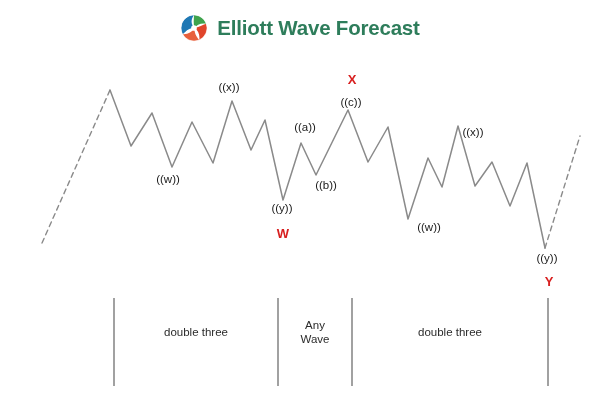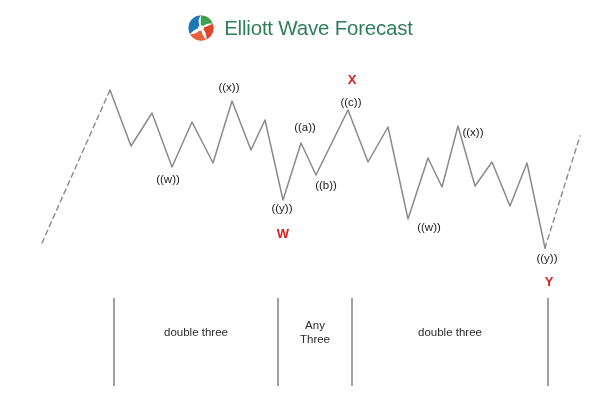--- a/index.html
+++ b/index.html
@@ -29,21 +29,21 @@
     gap: 9px;
   }
   #brand-logo {
     width: 28px;
     height: 28px;
     flex: 0 0 28px;
     display: block;
   }
   #brand-title {
     font-size: 20.5px;
-    font-weight: normal;
+    font-weight: bold;
     color: #2e7d5b;
     letter-spacing: -0.2px;
     white-space: nowrap;
     line-height: 1;
   }
 
   
   #wave-svg {
     position: absolute;
     left: 0;
@@ -131,17 +131,17 @@
       <div class="lbl lbl-deg" style="left: 352px; top: 79px; color: rgb(216, 32, 32);">X</div>
       <div class="lbl lbl-sub" style="left: 429px; top: 228px; color: rgb(26, 26, 26);">((w))</div>
       <div class="lbl lbl-sub" style="left: 473px; top: 133px; color: rgb(26, 26, 26);">((x))</div>
       <div class="lbl lbl-sub" style="left: 547px; top: 259px; color: rgb(26, 26, 26);">((y))</div>
       <div class="lbl lbl-deg" style="left: 549px; top: 281px; color: rgb(216, 32, 32);">Y</div>
     </div>
 
   <div id="caption-layer">
       <div class="bracket-cap" style="left: 196px; top: 332px;">double three</div>
       <div class="bracket-cap" style="left: 315px; top: 332px;">Any
-Three</div>
+Wave</div>
       <div class="bracket-cap" style="left: 450px; top: 332px;">double three</div>
     </div>
 
 </div>
 
 </body></html>

